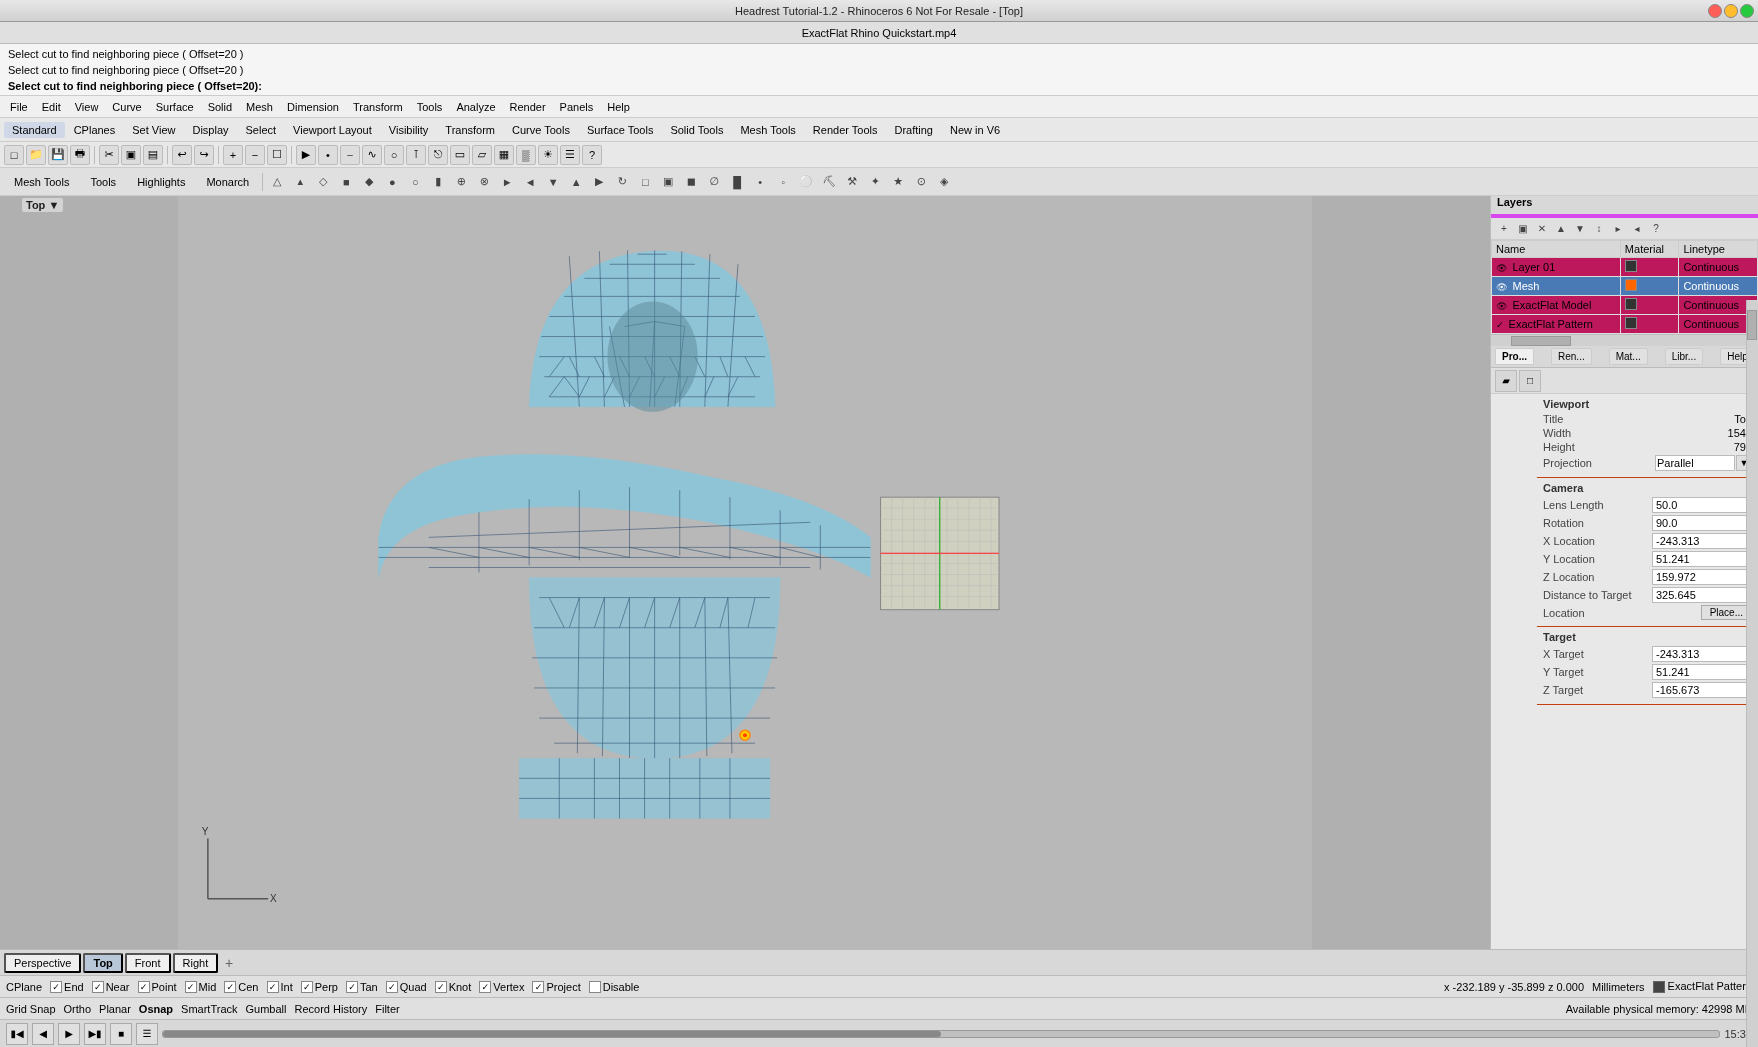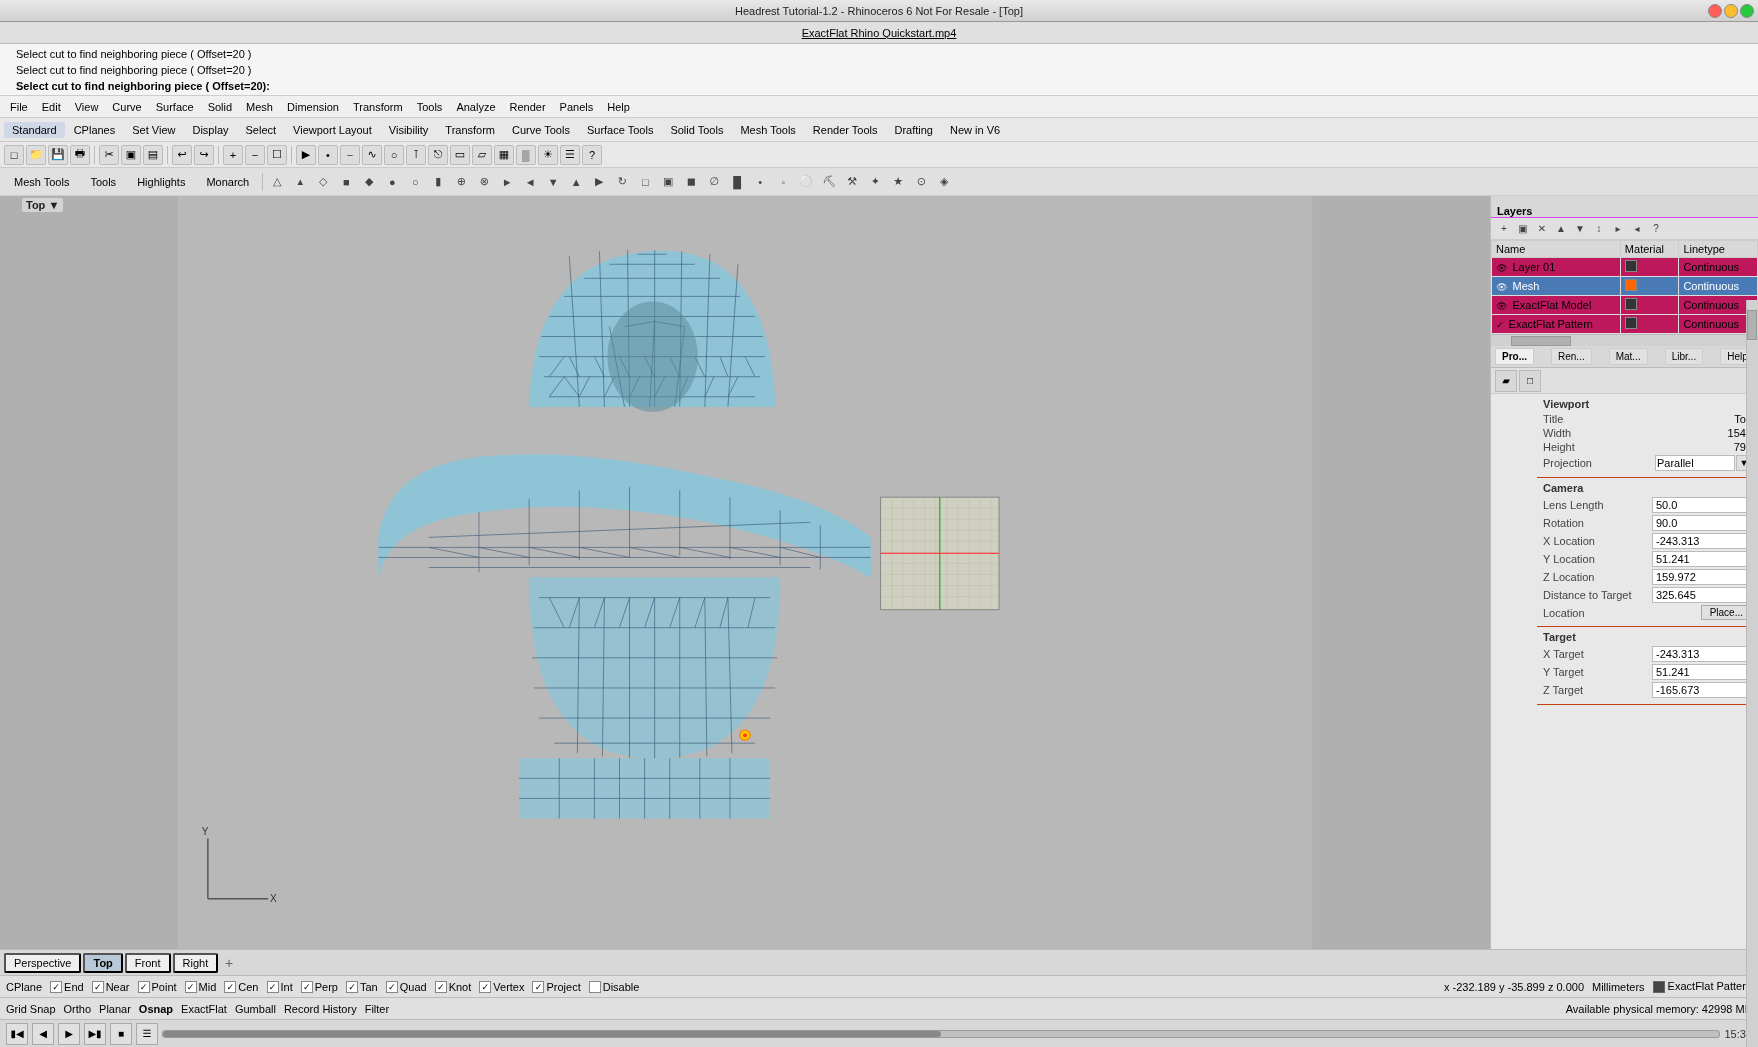--- a/index.html
+++ b/index.html
@@ -35,21 +35,20 @@
 
     
     #media-titlebar {
       height: 22px;
       background: #e0e0e0;
       border-bottom: 1px solid #bbb;
       display: flex;
       align-items: center;
       justify-content: center;
       font-size: 11px;
-      text-decoration: underline;
     }
 
     
     #menubar {
       height: 22px;
       background: #f0f0f0;
       border-bottom: 1px solid #ccc;
       display: flex;
       align-items: center;
       padding: 0 4px;
@@ -60,21 +59,21 @@
       cursor: pointer;
       font-size: 11px;
       border-radius: 2px;
     }
 
     
     #statusbar-top {
       height: 52px;
       background: #f5f5f5;
       border-bottom: 1px solid #ccc;
-      padding: 2px 16px;
+      padding: 2px 8px;
       font-size: 11px;
       line-height: 16px;
     }
     #statusbar-top .line3 { font-weight: bold; }
 
     
     .toolbar-row {
       height: 24px;
       background: #e8e8e8;
       border-bottom: 1px solid #ccc;
@@ -170,23 +169,23 @@
       border-left: 1px solid #bbb;
       display: flex;
       flex-direction: column;
       overflow: hidden;
     }
 
     
     #layers-header {
       height: 22px;
       background: #d8d8d8;
-      border-bottom: 1px solid #d946ef;
-      display: flex;
-      align-items: flex-end;
+      border-bottom: 4px solid #d946ef;
+      display: flex;
+      align-items: flex-start;
       padding: 0 6px;
       font-size: 11px;
       font-weight: bold;
       gap: 6px;
     }
     #layers-toolbar {
       height: 22px;
       background: #e0e0e0;
       border-bottom: 1px solid #ccc;
       display: flex;
@@ -998,21 +997,21 @@
       <span style="width:12px;height:12px;background:#444;display:inline-block;vertical-align:middle;border:1px solid #666;"></span>
       ExactFlat Pattern
     </span>
   </div>
 
   <div style="height:22px; background:#e0e0e0; border-top:1px solid #bbb; display:flex; align-items:center; padding:0 6px; gap:8px; font-size:11px;">
     <span style="cursor:pointer;">Grid Snap</span>
     <span style="cursor:pointer;">Ortho</span>
     <span style="cursor:pointer;">Planar</span>
     <span style="cursor:pointer; font-weight:bold;">Osnap</span>
-    <span style="cursor:pointer;">ExactFlat</span>
+    <span style="cursor:pointer;">SmartTrack</span>
     <span style="cursor:pointer;">Gumball</span>
     <span style="cursor:pointer;">Record History</span>
     <span style="cursor:pointer;">Filter</span>
     <div style="flex:1;"></div>
     <span>Available physical memory: 42998 MB</span>
   </div>
 
   <div id="playback-bar">
     <button class="play-btn">▮◀</button>
     <button class="play-btn">◀</button>

